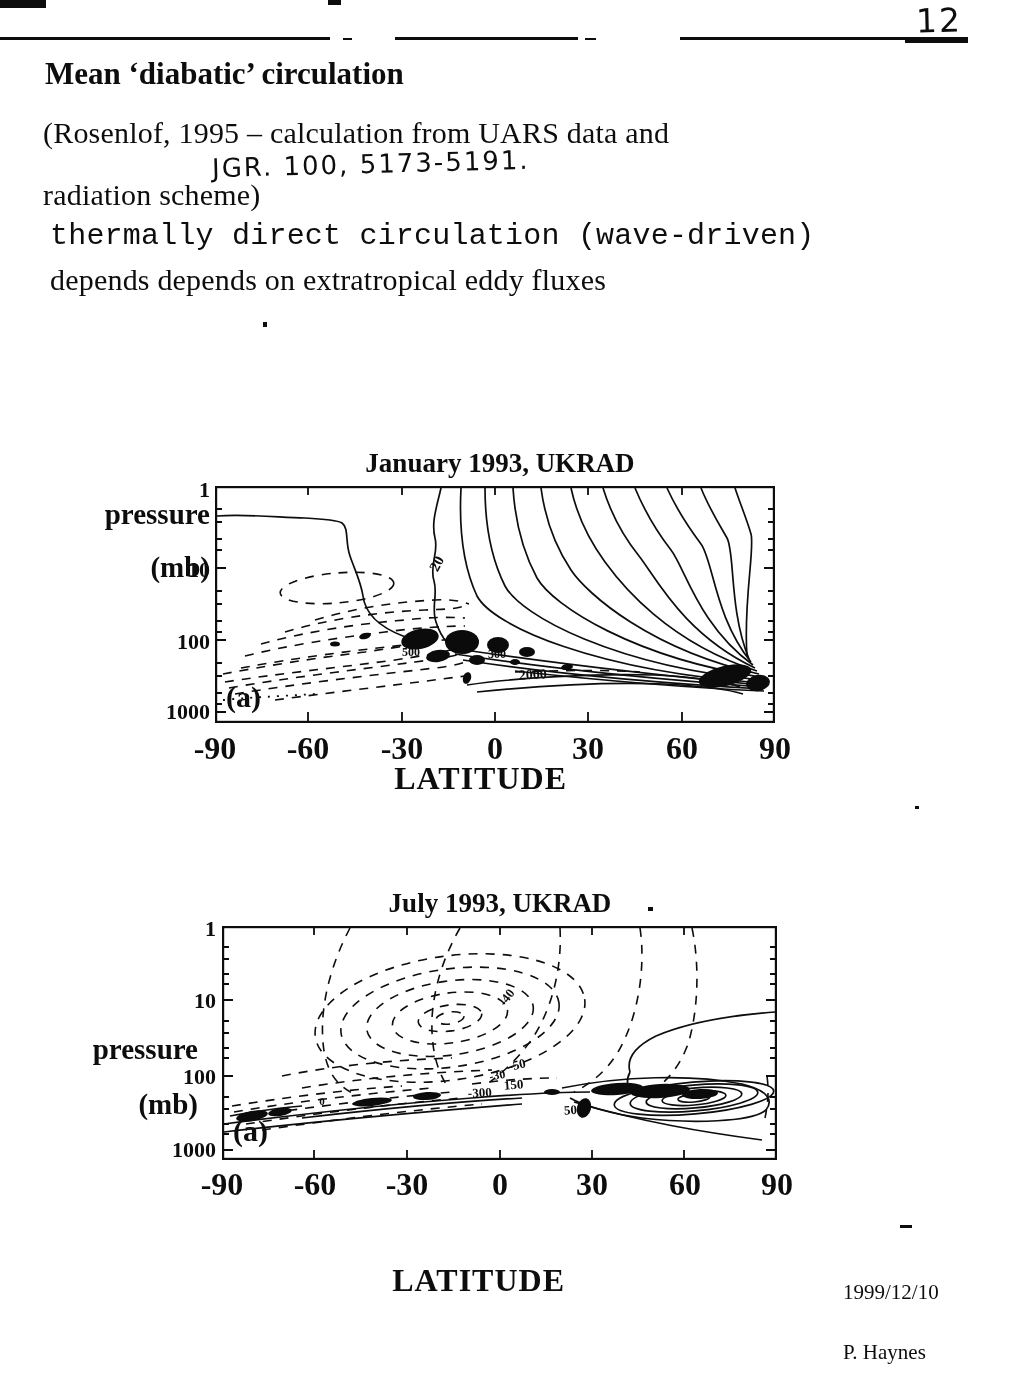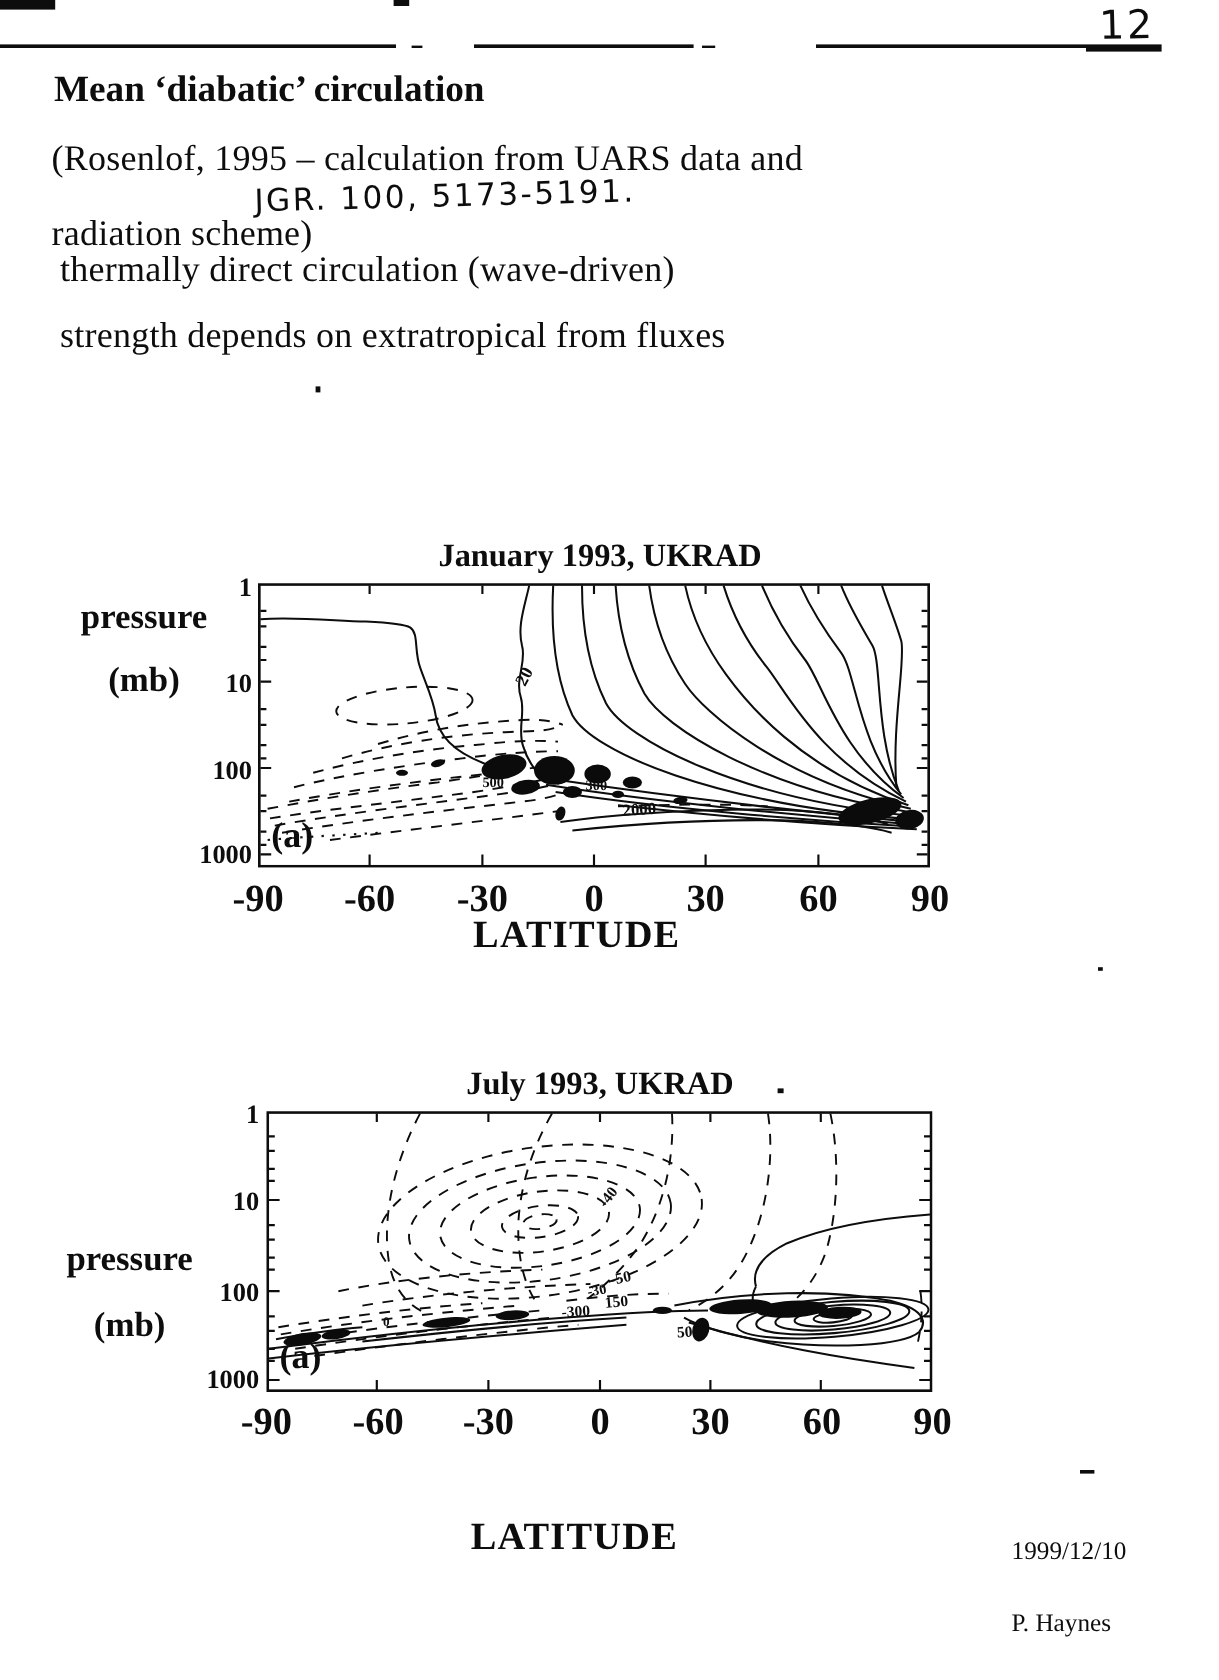--- a/index.html
+++ b/index.html
@@ -9,21 +9,21 @@
   .serif{font-family:"Liberation Serif",serif;}
   .b{font-weight:bold;}
   .body-line{font-size:30px;letter-spacing:.2px;}
   .hand{font-family:"DejaVu Sans",sans-serif;letter-spacing:2px;transform:rotate(-1.5deg);}
   .rule{position:absolute;background:#0d0d0d;height:3px;}
   .artifact{position:absolute;background:#0d0d0d;}
   .fig-title{font-size:27px;font-weight:bold;text-align:center;}
   .ytick{font-size:22px;font-weight:bold;text-align:right;width:60px;}
   .xtick{font-size:32px;font-weight:bold;transform:translateX(-50%);}
   .axlab{font-size:30px;font-weight:bold;letter-spacing:1px;text-align:right;width:220px;}
-  .ylab{font-size:29px;font-weight:bold;text-align:center;width:180px;}
+  .ylab{font-size:29px;font-weight:bold;text-align:right;width:180px;}
   .panel{font-size:30px;font-weight:bold;}
   .foot{font-size:21px;}
   svg{position:absolute;}
   svg .c{fill:none;stroke:#0d0d0d;stroke-width:1.7;stroke-linecap:butt;}
   svg .d{fill:none;stroke:#0d0d0d;stroke-width:1.6;stroke-dasharray:9 8;}
   svg .dot{fill:none;stroke:#0d0d0d;stroke-width:1.8;stroke-dasharray:2 7;}
   svg .frame{fill:none;stroke:#0d0d0d;stroke-width:2.4;}
   svg .tk{fill:none;stroke:#0d0d0d;stroke-width:1.8;}
   svg .blob{fill:#0b0b0b;stroke:none;}
   svg text{font-family:"Liberation Serif",serif;font-weight:bold;fill:#0d0d0d;text-anchor:middle;}
@@ -38,22 +38,22 @@
 <div class="rule" style="left:395px;top:37px;width:183px;"></div>
 <div class="rule" style="left:585px;top:38px;width:11px;height:2px;"></div>
 <div class="rule" style="left:680px;top:37px;width:288px;"></div>
 <div class="rule" style="left:905px;top:40px;width:63px;height:3px;"></div>
 <span class="t hand" style="left:916px;top:1px;font-size:33px;">12</span>
 
 <span class="t serif b" style="left:45px;top:56px;font-size:31px;">Mean ‘diabatic’ circulation</span>
 <span class="t serif body-line" style="left:43px;top:116px;">(Rosenlof, 1995 – calculation from UARS data and</span>
 <span class="t hand" style="left:212px;top:149px;font-size:26px;">JGR. 100, 5173-5191.</span>
 <span class="t serif body-line" style="left:43px;top:178px;">radiation scheme)</span>
-<span class="t serif body-line" style="left:50px;top:208px;">thermally direct circulation (wave-driven)</span>
-<span class="t serif body-line" style="left:50px;top:263px;">strength depends on extratropical from fluxes</span>
+<span class="t serif body-line" style="left:50px;top:219px;font-family:Liberation Mono, monospace;">thermally direct circulation (wave-driven)</span>
+<span class="t serif body-line" style="left:50px;top:263px;">depends depends on extratropical eddy fluxes</span>
 <div class="artifact" style="left:263px;top:322px;width:4px;height:5px;"></div>
 
 <span class="t fig-title" style="left:310px;top:448px;width:380px;">January 1993, UKRAD</span>
 <span class="t ylab" style="left:30px;top:498px;">pressure</span>
 <span class="t ylab" style="left:30px;top:551px;">(mb)</span>
 <span class="t ytick" style="left:150px;top:477px;">1</span>
 <span class="t ytick" style="left:150px;top:557px;">10</span>
 <span class="t ytick" style="left:150px;top:629px;">100</span>
 <span class="t ytick" style="left:150px;top:699px;">1000</span>
 

